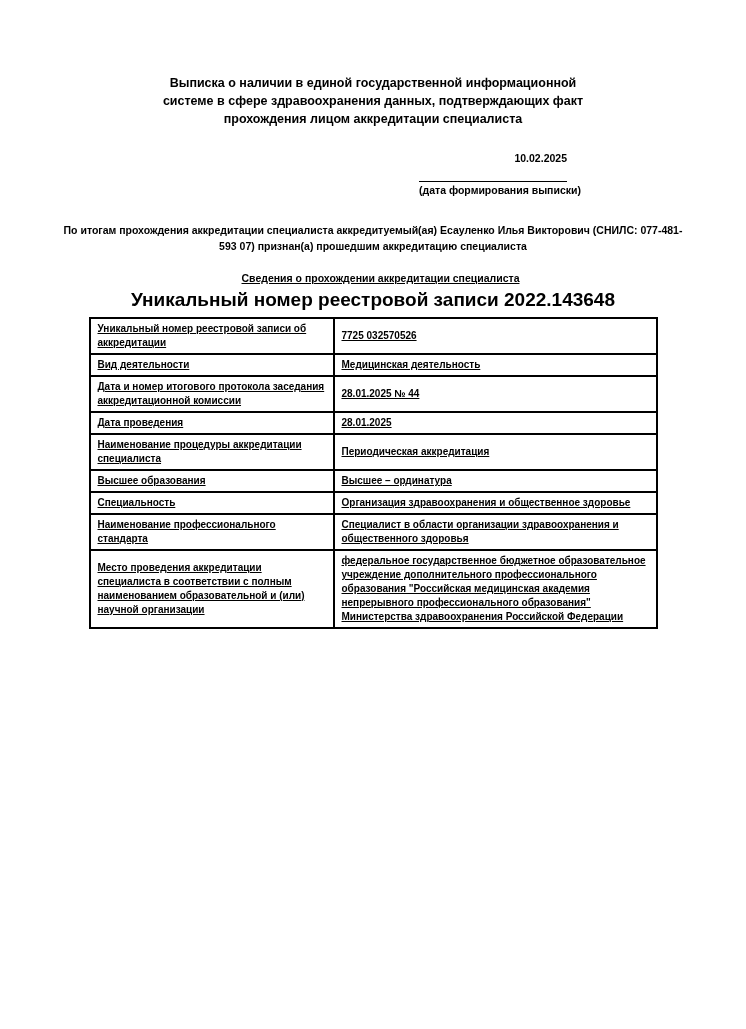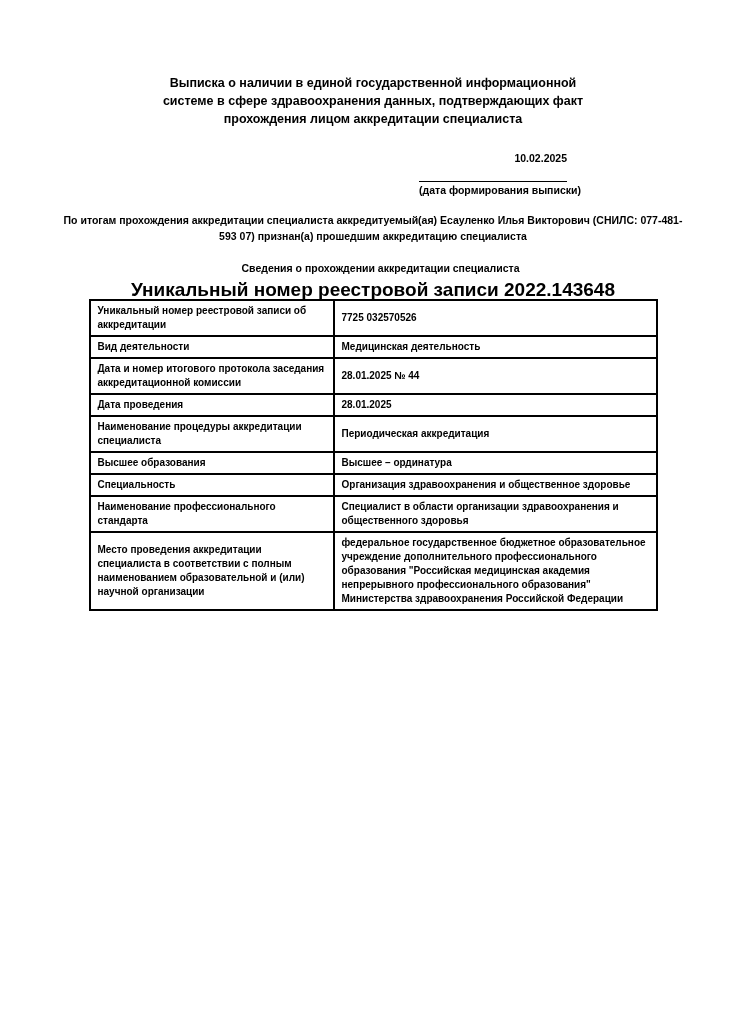--- a/index.html
+++ b/index.html
@@ -40,46 +40,48 @@
     border-bottom: 1.5px solid #000000;
     text-align: right;
   }
   .date-caption {
     display: block;
     padding-top: 2px;
     white-space: nowrap;
   }
   
   .intro {
-    margin-top: 16px;
+    margin-top: 26px;
     text-align: center;
     font-size: 10.5px;
     line-height: 15.5px;
   }
   
   .section-header {
     margin-top: 17px;
     text-align: center;
     font-size: 10.5px;
     line-height: 14px;
+    text-decoration: underline;
     padding-left: 15px;
   }
   
   .registry-heading {
     margin-top: 6px;
     text-align: center;
     font-size: 19px;
     line-height: 17px;
   }
   
   table.acc-table {
     width: 569px;
-    margin: 1px auto 0 auto;
+    margin: 9px auto 0 auto;
     border-collapse: collapse;
     table-layout: fixed;
+    text-decoration: underline;
   }
   table.acc-table td {
     border: 2px solid #000000;
     font-size: 10px;
     line-height: 14px;
     padding: 3px 7px;
     vertical-align: middle;
     word-wrap: break-word;
   }
   td.label-cell { width: 228px; }

